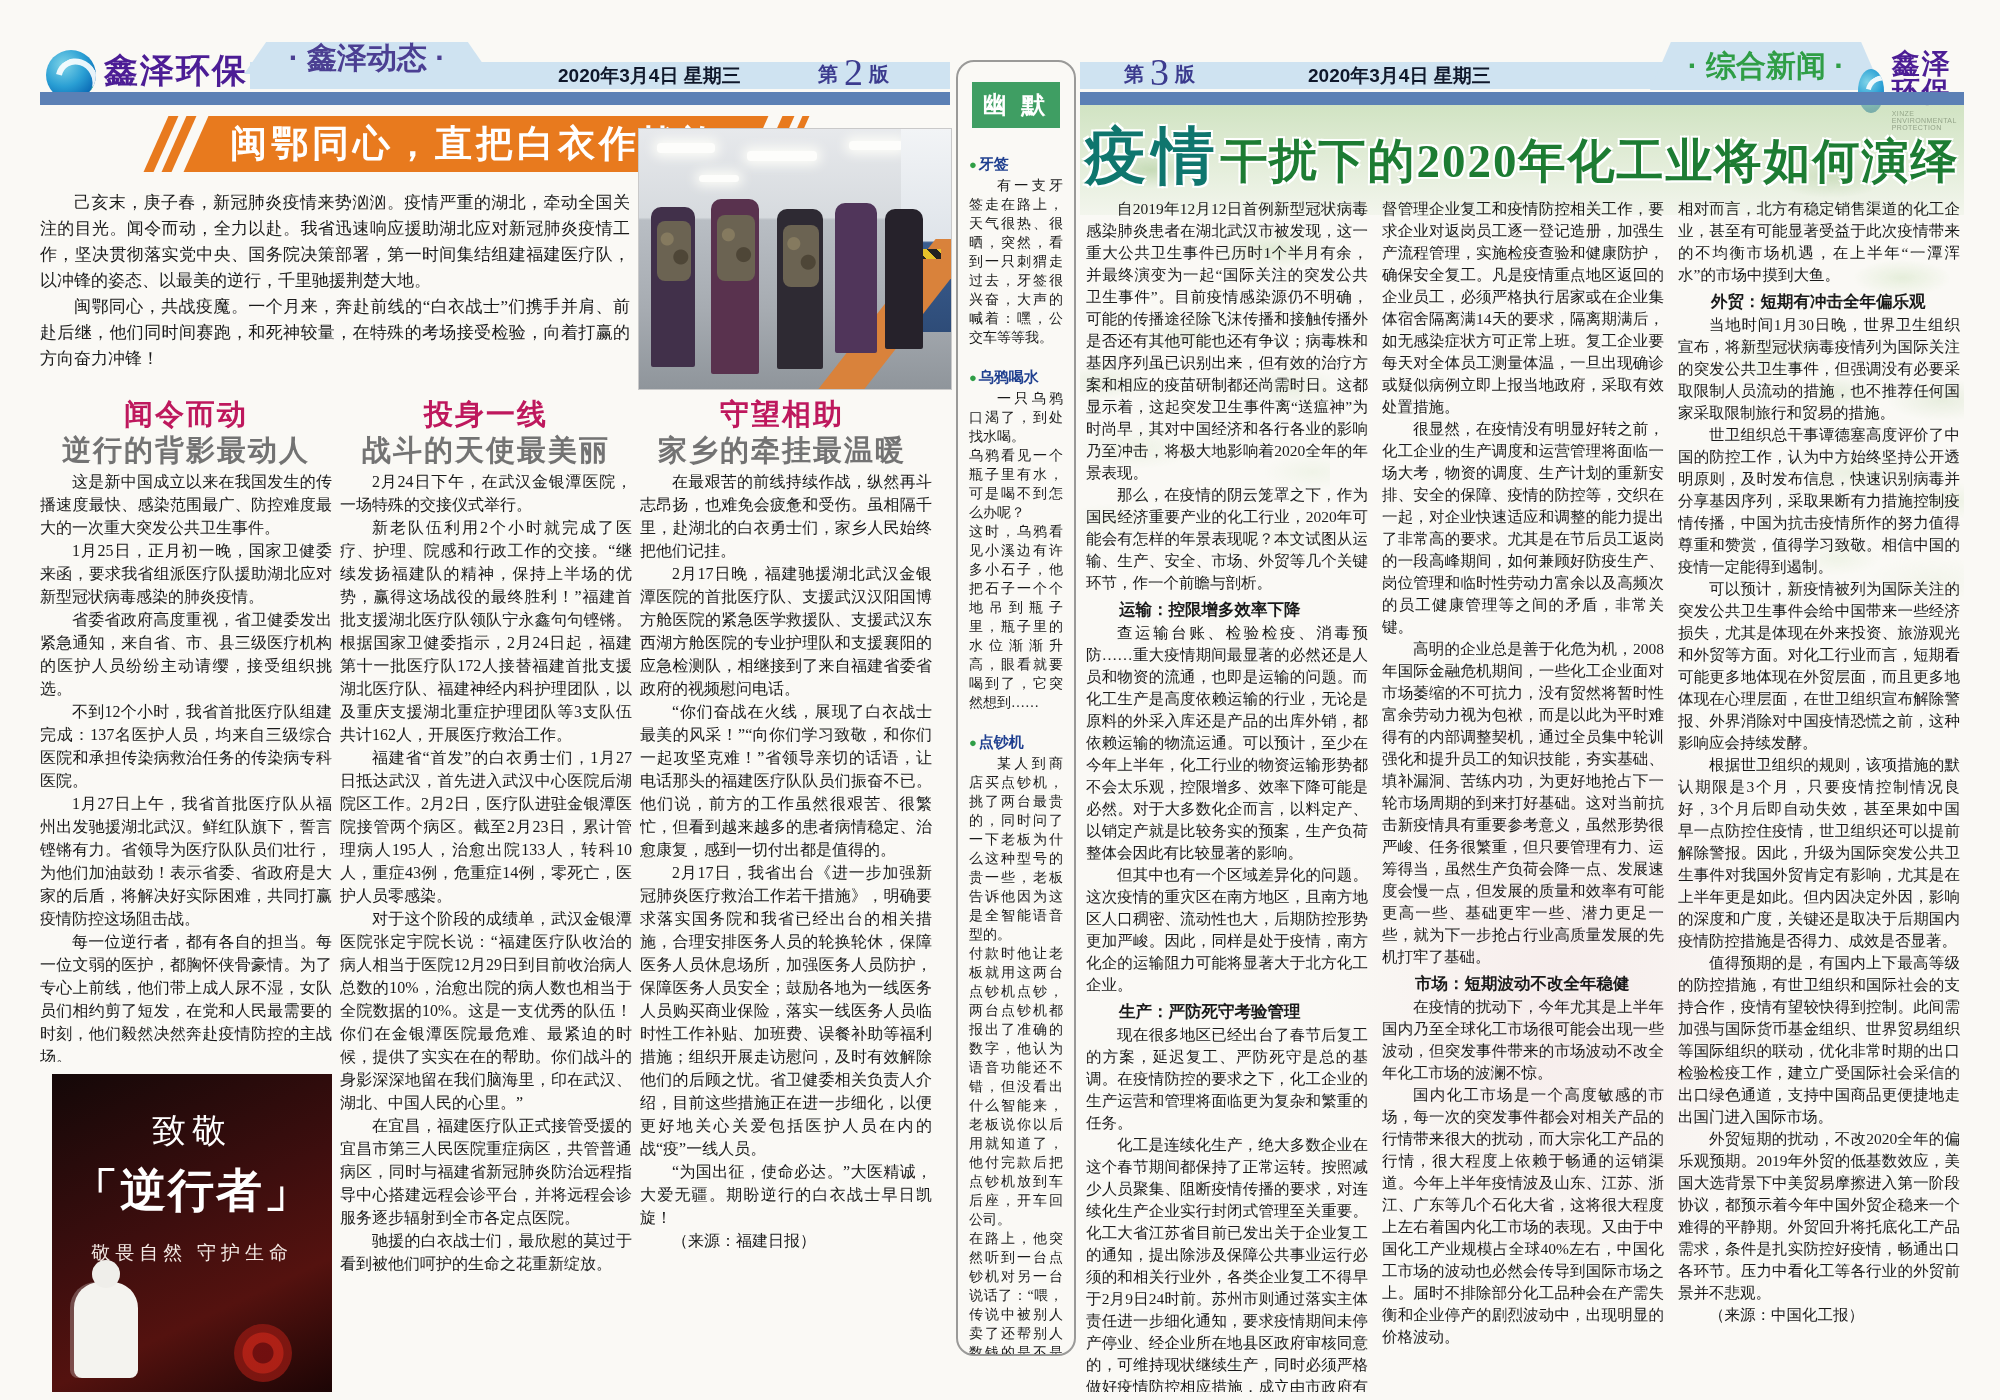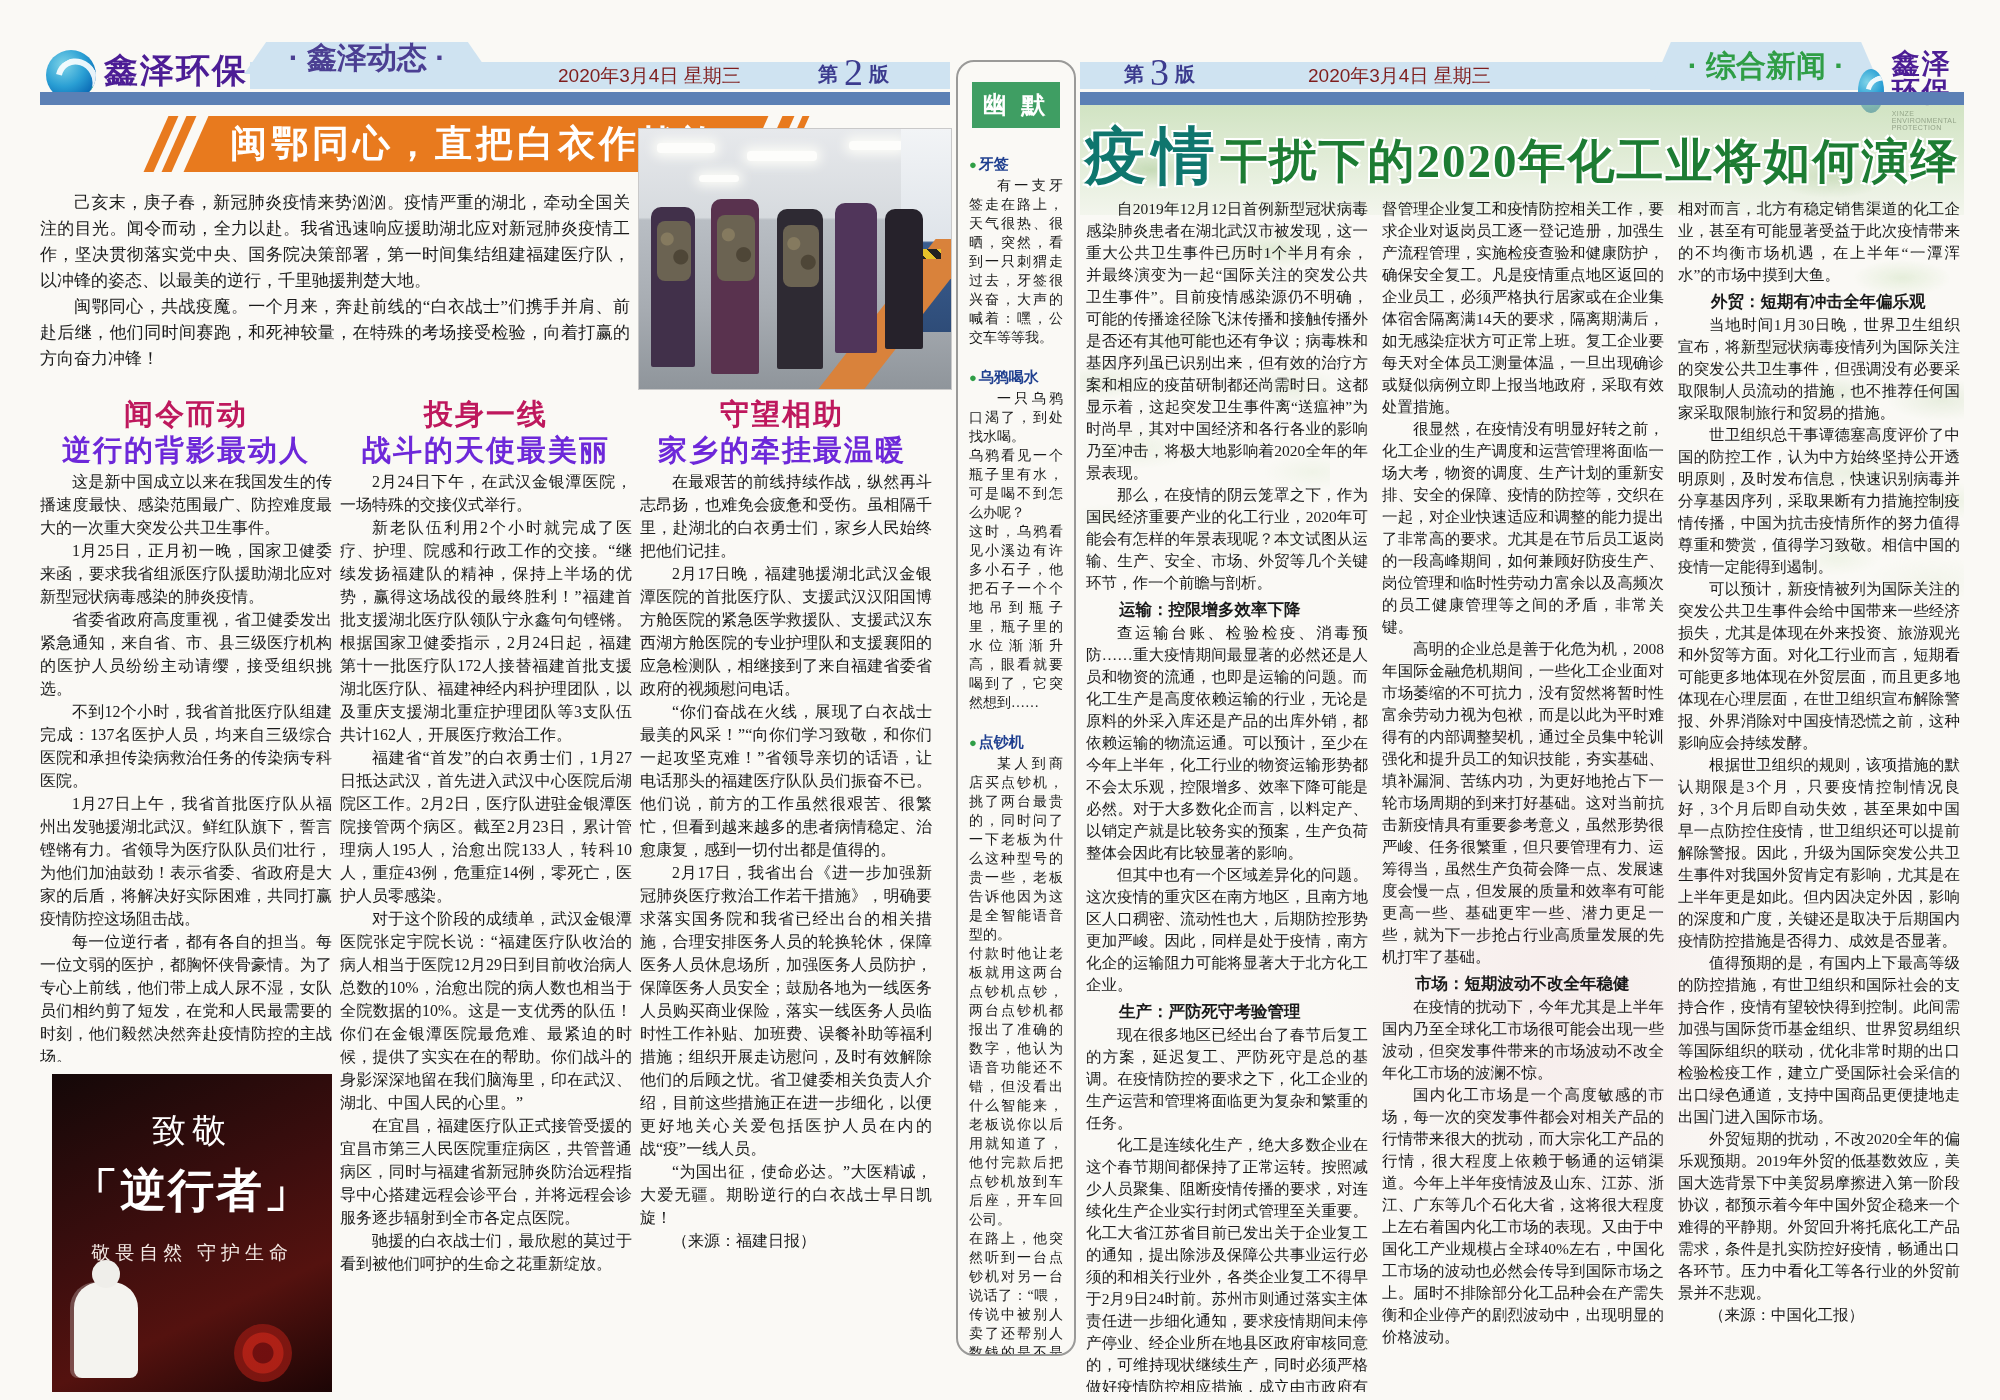--- a/index.html
+++ b/index.html
@@ -8,41 +8,41 @@
   .abs{position:absolute;}
   .sans{font-family:"Liberation Sans","DejaVu Sans",sans-serif;}
 
   
   .datestrip{background:#cfe3f1;height:27px;}
   .bluebar{background:#5b80b5;height:13px;}
   .banner-poly{background:#cfe3f1;clip-path:polygon(9% 0,91% 0,100% 100%,0 100%);
                display:flex;align-items:center;justify-content:center;font-weight:bold;font-size:30px;}
   .banner-left{color:#4b3f92;}
   .banner-right{color:#2f9e46;}
-  .datetxt{color:#7f1d1d;font-weight:normal;font-size:19px;line-height:27px;}
+  .datetxt{color:#0f172a;font-weight:bold;font-size:19px;line-height:27px;}
   .pageno{color:#3b3b8e;font-size:20px;font-weight:bold;}
   .pageno b{font-size:38px;font-weight:normal;vertical-align:-4px;padding:0 6px;}
   .logo{display:flex;align-items:center;gap:8px;}
   .logo-disc{width:50px;height:50px;border-radius:50%;
      background:radial-gradient(circle at 35% 30%,#7fd4e8 0%,#2a9fd4 45%,#0d6fb8 75%,#0a5a9e 100%);position:relative;overflow:hidden;}
   .logo-disc i{position:absolute;left:10px;top:8px;width:30px;height:34px;border-radius:50%;
      border:6px solid rgba(255,255,255,.9);border-left-color:transparent;border-bottom-color:#3dbf8f;transform:rotate(-30deg);}
   .logo-name{font-weight:bold;font-size:34px;letter-spacing:2px;color:#4c1d95;line-height:1;}
   .logo-eng{font-size:7px;color:#555;letter-spacing:.4px;margin-top:4px;}
 
   
   .orange-bar{background:#e87a1e;color:#fff;font-weight:bold;font-size:37px;letter-spacing:4px;
       display:flex;align-items:center;justify-content:center;transform:skewX(-24deg);}
   .orange-stripe{background:#e87a1e;transform:skewX(-24deg);}
   .intro p, .lcol p, .rcol p{margin:0;text-indent:2em;text-align:justify;}
   .intro{font-size:17px;line-height:26px;}
   .lcol{font-size:16px;line-height:23px;}
   .colhead{text-align:center;font-weight:bold;font-size:29px;line-height:36px;letter-spacing:2px;}
   .colhead .r{color:#be185d;}
-  .colhead .b{color:#6d28d9;}
+  .colhead .b{color:#737373;}
   .source-line{text-align:right;text-indent:0;margin-top:6px;}
 
   
   .photo{background:linear-gradient(#e7e9ec 0%,#d6dade 34%,#b9bec4 35%,#a6abb1 70%,#8f959b 100%);overflow:hidden;border:1px solid #c9c9c9;}
   .ceil-light{position:absolute;background:#fdfdfb;border-radius:4px;box-shadow:0 0 12px 4px rgba(255,255,250,.9);}
   .train-band{position:absolute;right:0;top:0;width:16%;height:78%;
       background:linear-gradient(#f2f4f6 0%,#dfe4ea 55%,#3a5d8f 56%,#2e4c78 100%);}
   .tactile{position:absolute;background:#d9823b;transform:skewX(-38deg);}
   .fig{position:absolute;border-radius:10px 10px 2px 2px;}
   .pack{position:absolute;border-radius:8px;background:#6b6352;

